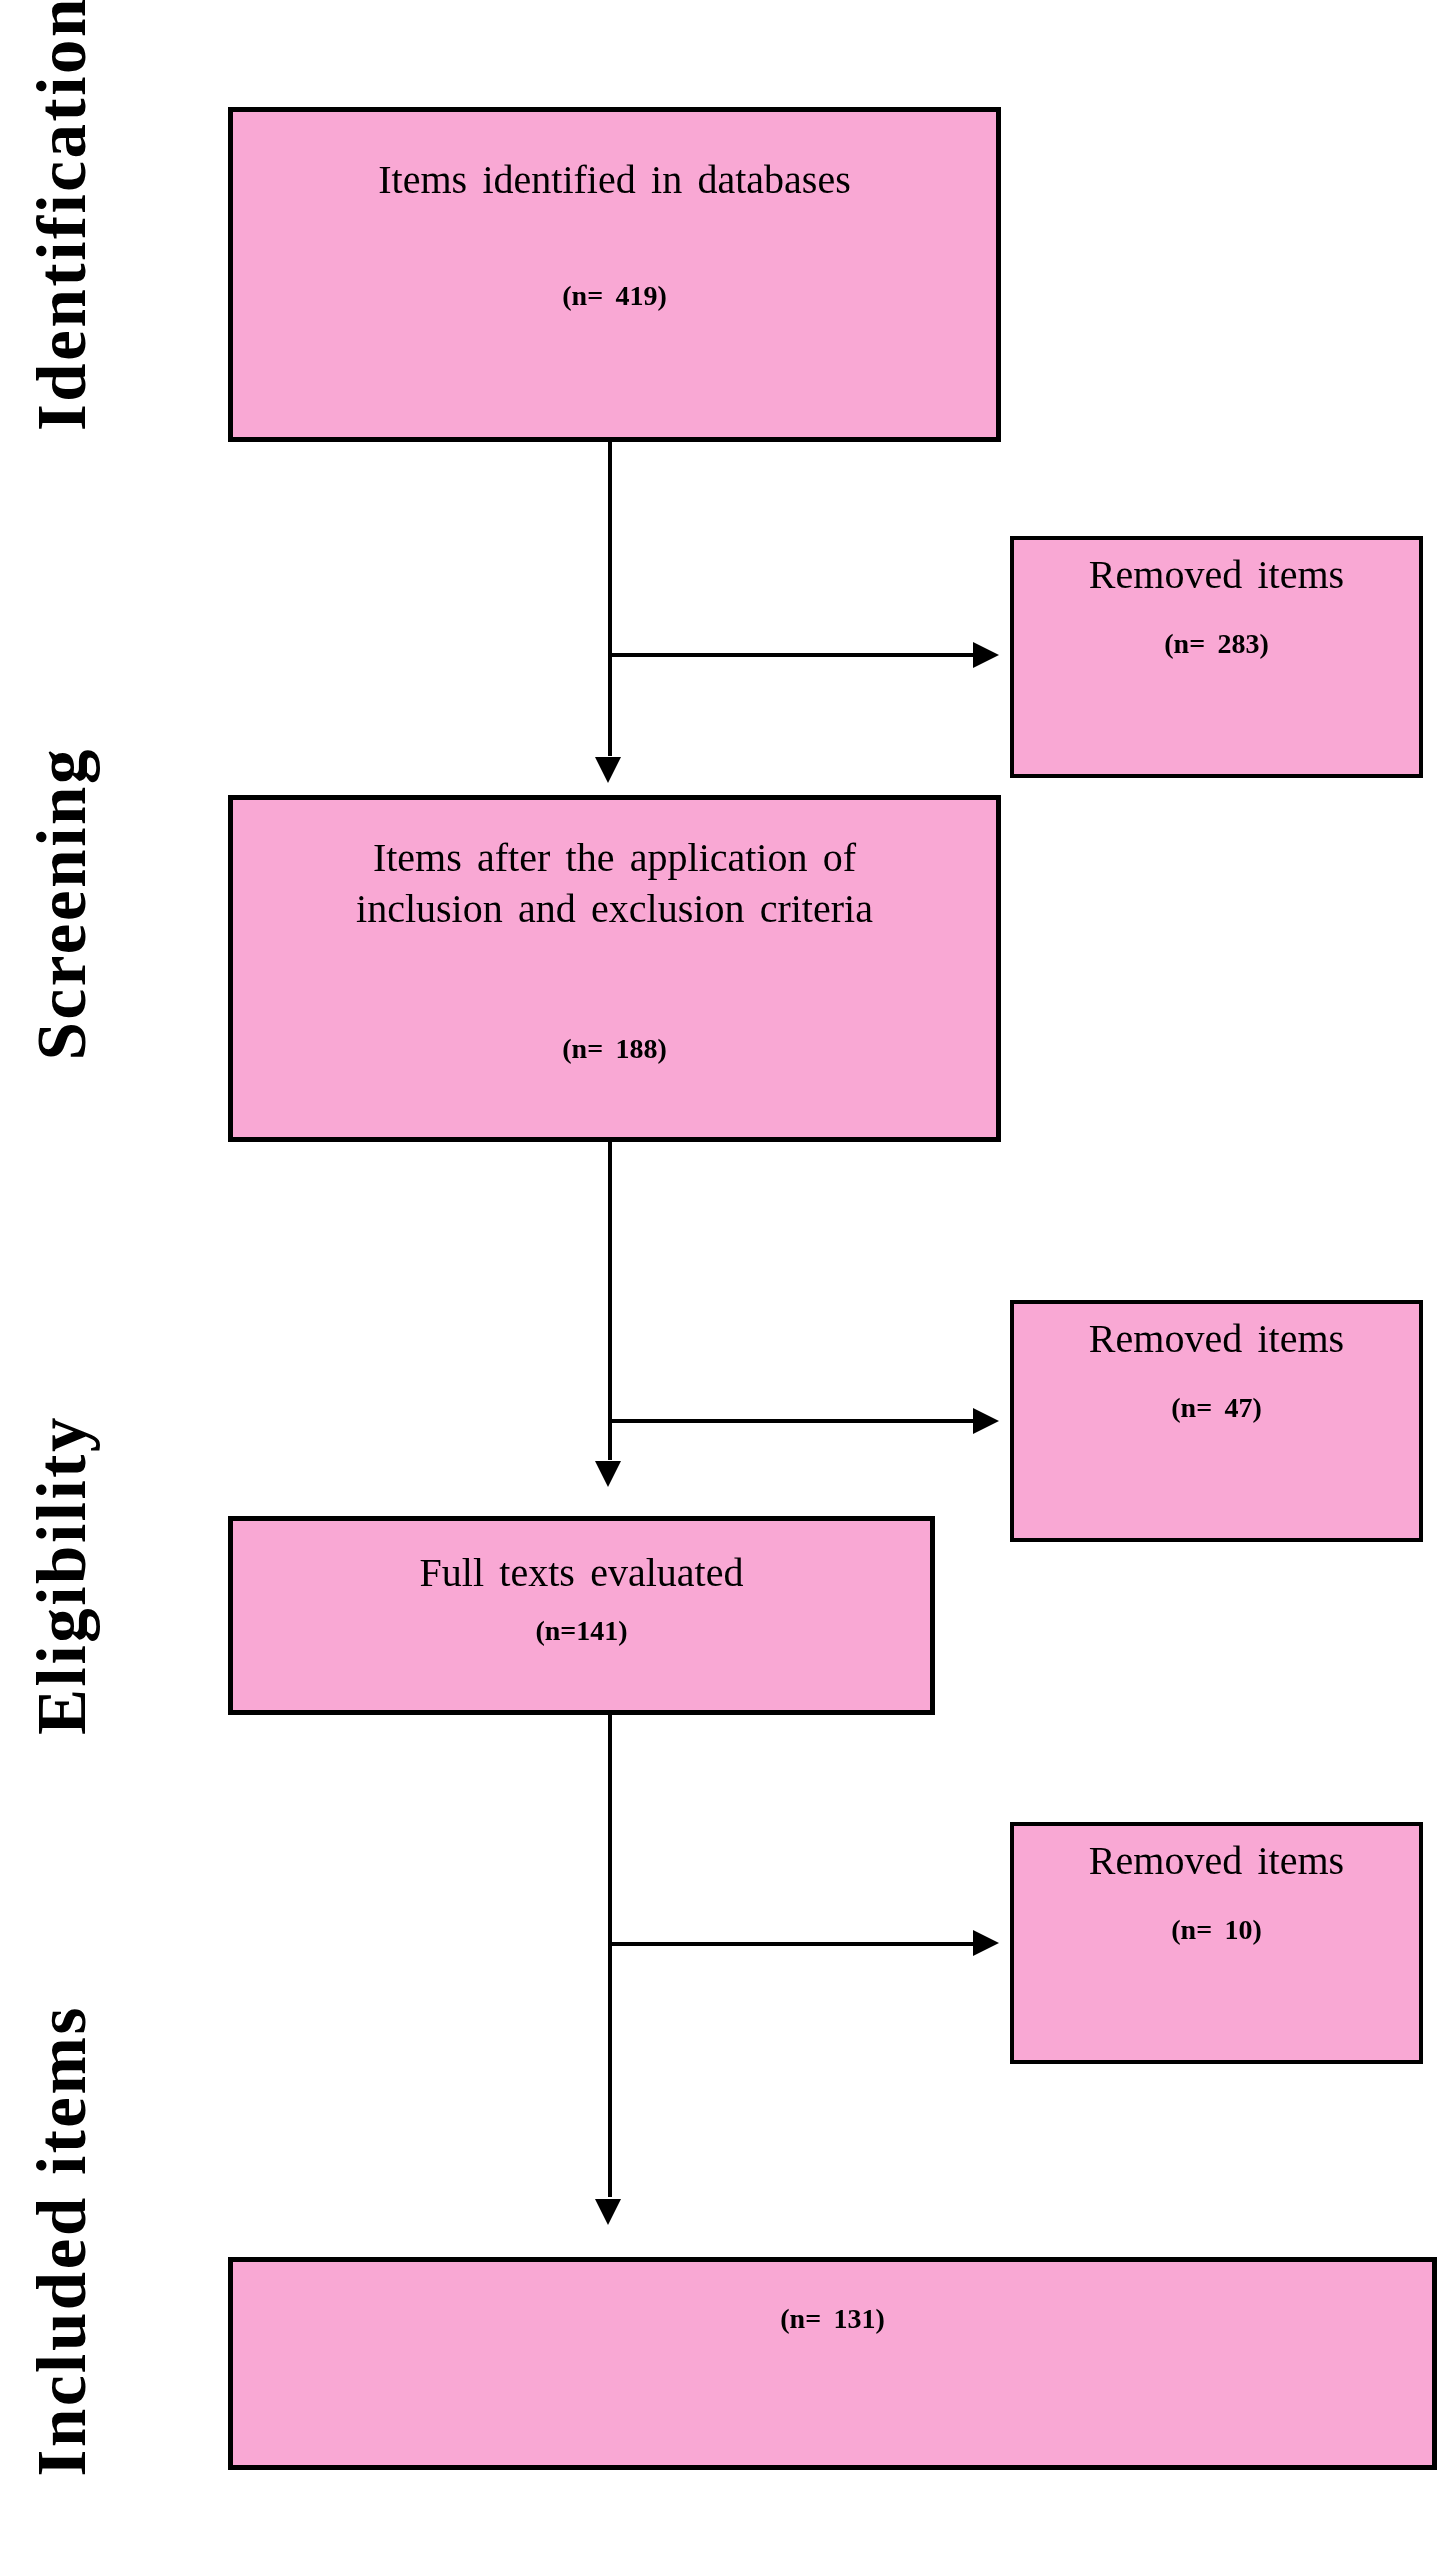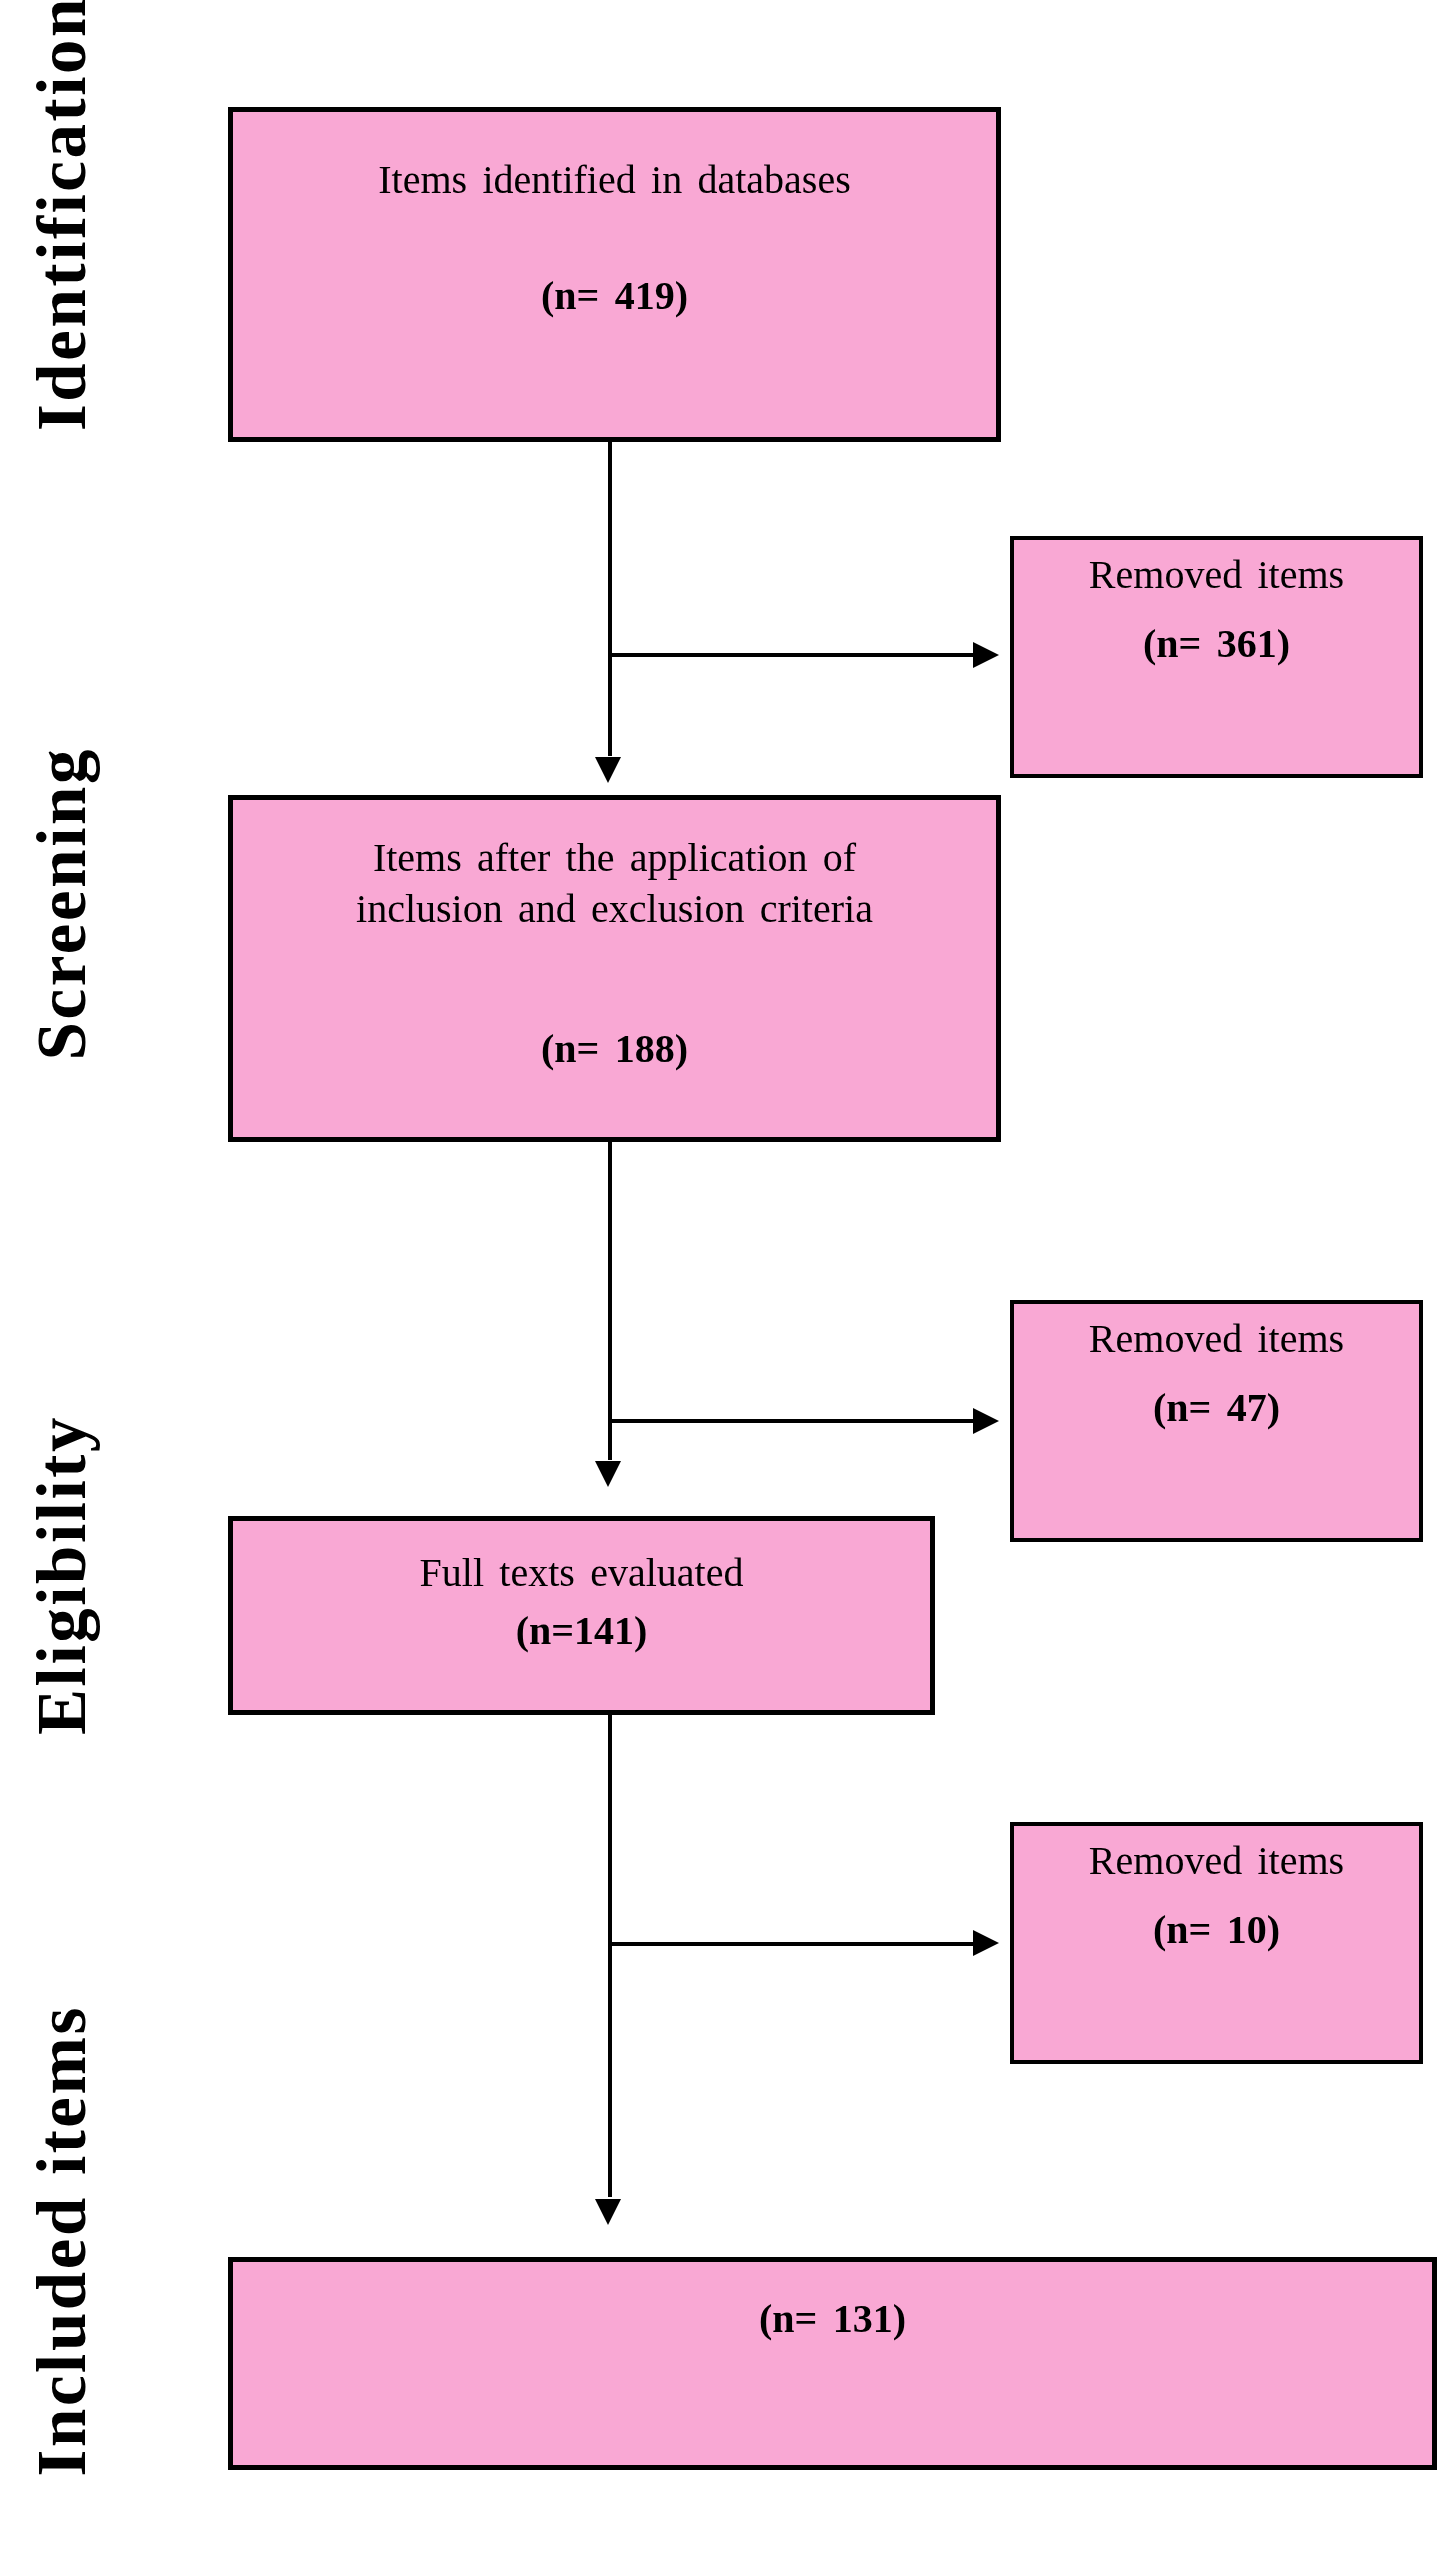--- a/index.html
+++ b/index.html
@@ -49,21 +49,21 @@
     font-size: 40px;
     line-height: 51px;
     word-spacing: 5.3px;
   }
   .sbox {
     border-width: 4.4px;
     line-height: 69px;
   }
   .nval {
     font-weight: bold;
-    font-size: 40px;
+    font-size: 28px;
   }
 
   
   .vline {
     position: absolute;
     width: 4.4px;
     background: #000000;
   }
   .hline {
     position: absolute;
@@ -108,21 +108,21 @@
     <div class="nval" style="margin-top:65px;">(n= 419)</div>
   </div>
 
   <div class="vline" style="left:608px; top:442px; height:314px;"></div>
   <div class="arr-down" style="left:595px; top:757px;"></div>
   <div class="hline" style="left:610px; top:653px; width:364px;"></div>
   <div class="arr-right" style="left:973px; top:642px;"></div>
 
   <div class="box sbox" style="left:1010px; top:536px; width:413px; height:242px;">
     <div>Removed items</div>
-    <div class="nval">(n= 361)</div>
+    <div class="nval">(n= 283)</div>
   </div>
 
   <div class="box" style="left:228px; top:795px; width:773px; height:347px; padding-top:32px;">
     <div>Items after the application of</div>
     <div>inclusion and exclusion criteria</div>
     <div class="nval" style="margin-top:89px;">(n= 188)</div>
   </div>
 
   <div class="vline" style="left:608px; top:1142px; height:318px;"></div>
   <div class="arr-down" style="left:595px; top:1461px;"></div>

